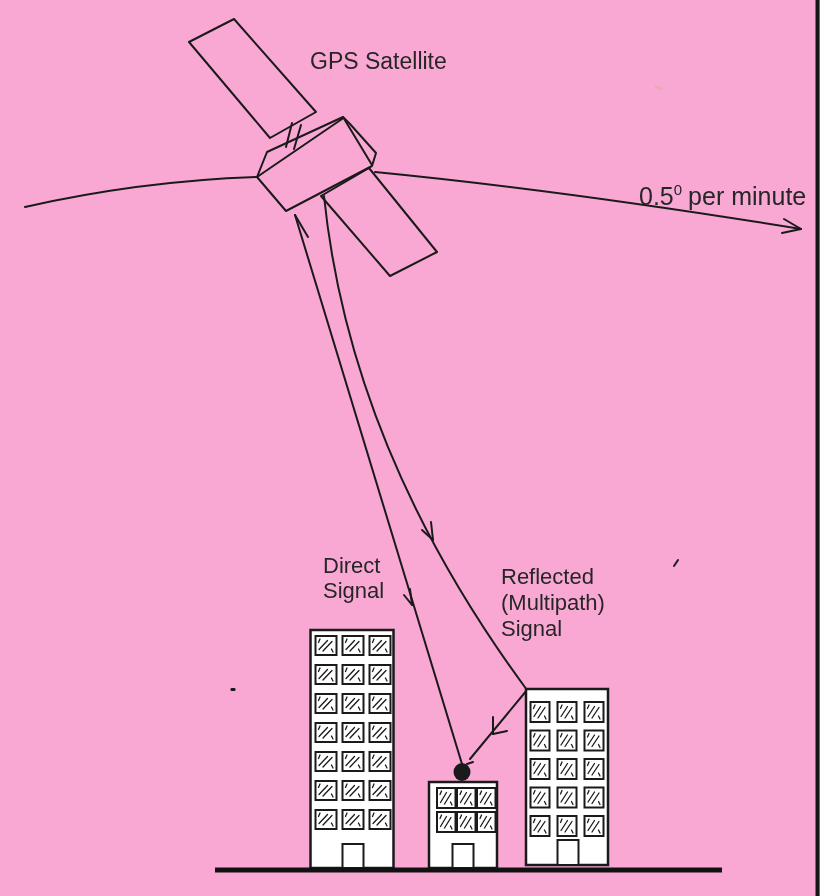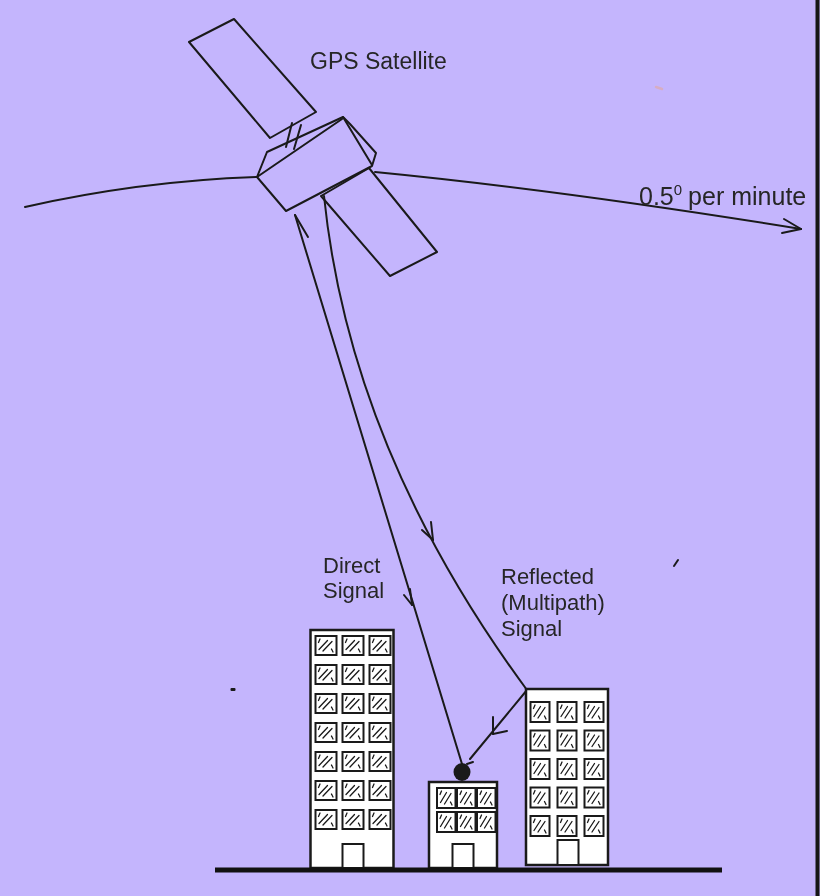--- a/index.html
+++ b/index.html
@@ -1,16 +1,16 @@
 <!DOCTYPE html>
 <html><head>
 <meta charset="utf-8">
 <style>
   html,body{margin:0;padding:0;background:#ffffff;}
-  .frame{position:relative;width:820px;height:896px;background:#c4b5fd;overflow:hidden;
+  .frame{position:relative;width:820px;height:896px;background:#f9a8d4;overflow:hidden;
          font-family:"Liberation Sans", sans-serif;}
   svg{display:block;}
   text{fill:#262626;font-family:"Liberation Sans", sans-serif;}
   .ink{stroke:#1a1a1a;fill:none;stroke-width:2;stroke-linecap:round;stroke-linejoin:round;}
   .thin{stroke:#1a1a1a;fill:none;stroke-width:1.3;stroke-linecap:round;}
 </style>
 </head>
 <body>
 
 <div class="frame">

